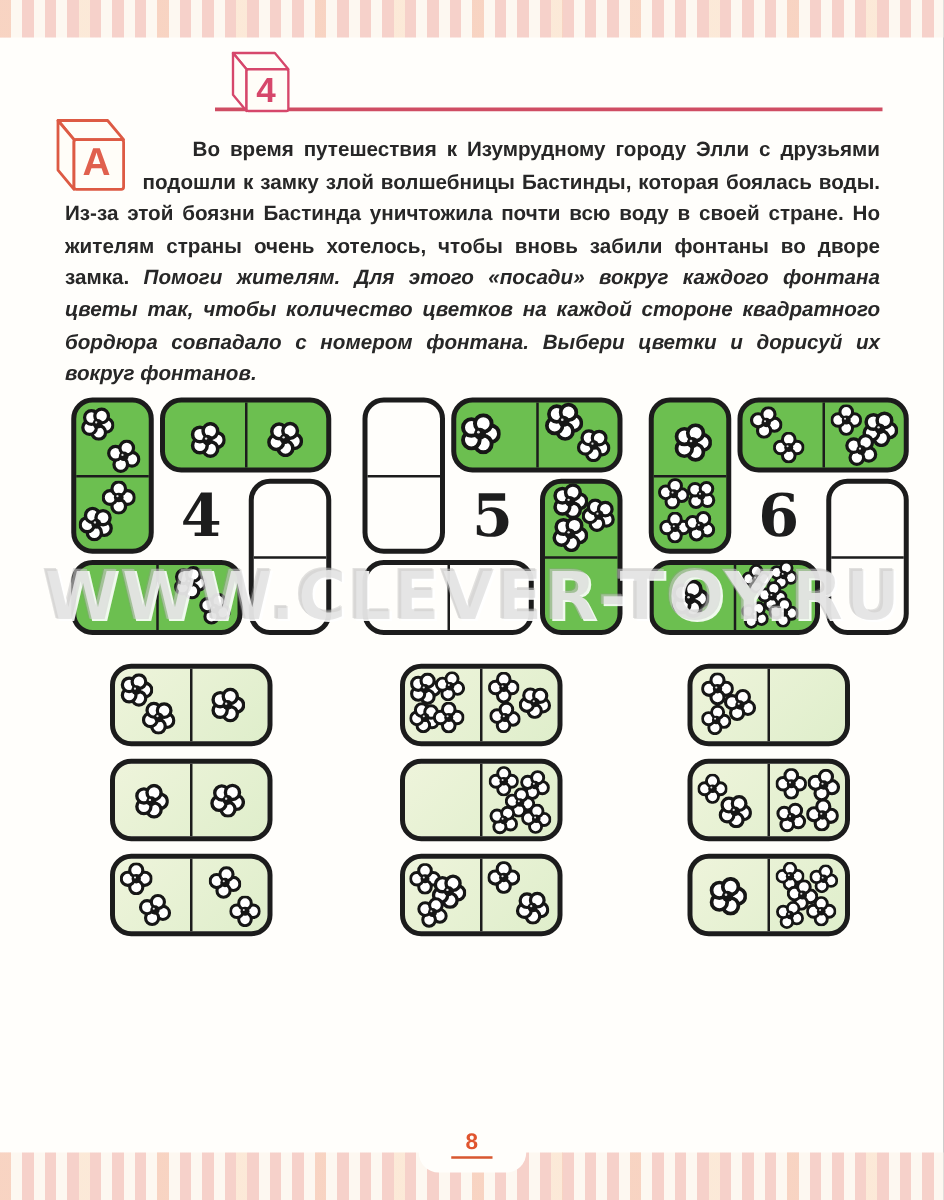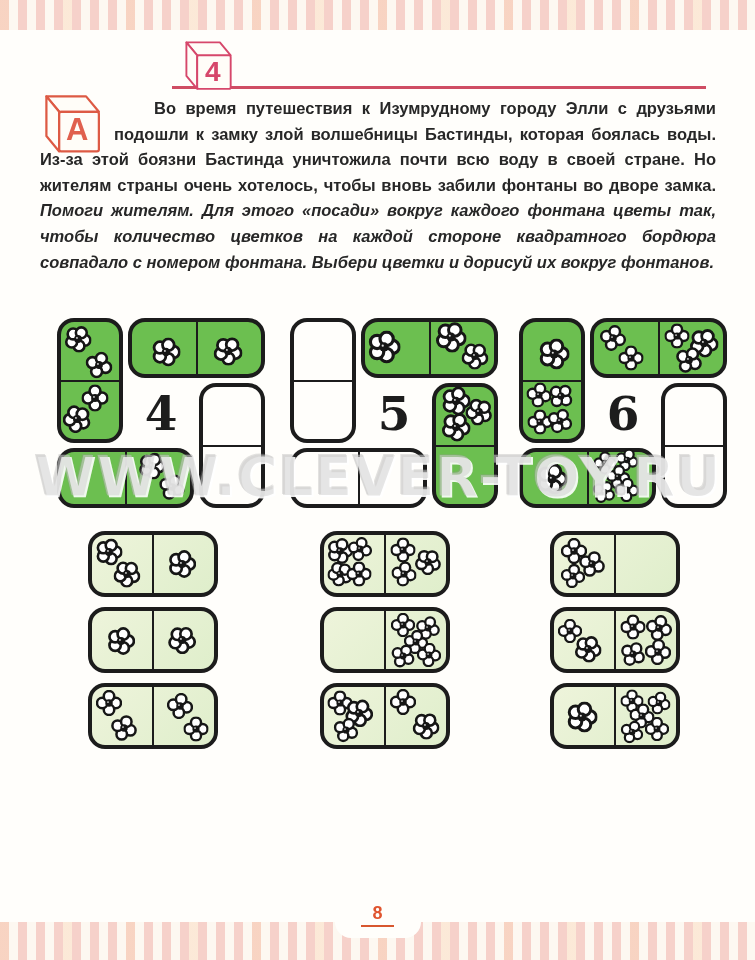--- a/index.html
+++ b/index.html
@@ -25,21 +25,21 @@
   .page-title{position:absolute;left:246px;top:8px;margin:0;font-size:21.5px;font-weight:bold;
     letter-spacing:.3px;white-space:nowrap;color:#d9506b;
     background:linear-gradient(90deg,#d43f6e 0%,#dc5562 55%,#e56b52 100%);
     -webkit-background-clip:text;background-clip:text;-webkit-text-fill-color:transparent;}
 
   
   .task{position:absolute;top:96px;left:40px;width:676px;z-index:2;}
   .cube-a-float{float:left;width:74px;height:50px;position:relative;}
   .cube-a{left:0;top:-6px;width:64px;height:64px;}
   .cube-a .glyph{left:58%;top:64%;font-size:31px;color:#e0604e;}
-  .task p{margin:0;font-size:16.5px;font-weight:bold;line-height:25.6px;text-align:justify;
+  .task p{margin:12px;font-size:16.5px;font-weight:bold;line-height:25.6px;text-align:justify;
     text-indent:40px;color:#272727;}
   .task .it{font-style:italic;}
 
   
   .puzzles{position:absolute;top:318px;left:0;width:755px;height:195px;z-index:1;}
   .puzzle{position:absolute;top:0;width:208px;height:190px;}
   .domino{position:absolute;border:4px solid #1c1c1c;border-radius:17px;box-sizing:border-box;display:flex;}
   .domino.green{background:#6cbf50;}
   .domino.white{background:#fffefb;}
   .domino.v{flex-direction:column;}

